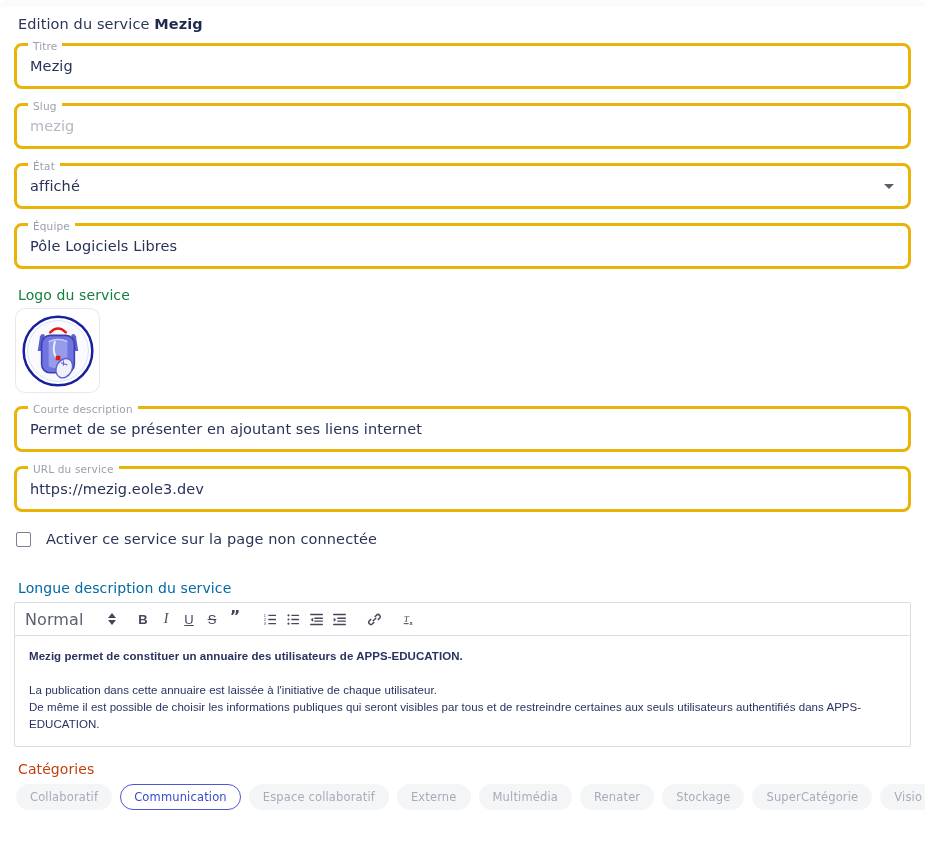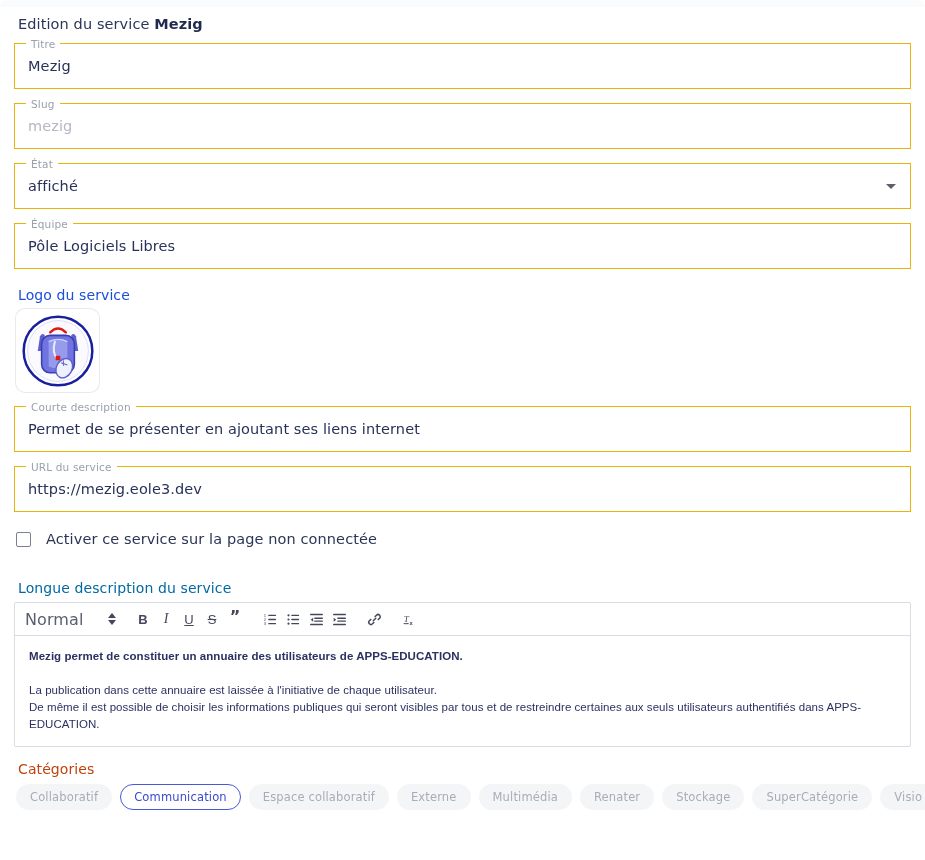--- a/index.html
+++ b/index.html
@@ -44,22 +44,22 @@
   .page-title .strong {
     font-weight: bold;
     color: #1f2a4e;
   }
 
   
   .field {
     position: relative;
     margin: 0 0 14px 0;
     height: 46px;
-    border: 1px solid #eab308;
-    border-radius: 0;
+    border: 3px solid #eab308;
+    border-radius: 8px;
     box-sizing: border-box;
     background: #fff;
   }
   .field .legend {
     position: absolute;
     top: -7px;
     left: 11px;
     padding: 0 5px;
     background: #fff;
     font-size: 10.5px;
@@ -89,21 +89,21 @@
     margin-top: -2px;
     width: 0; height: 0;
     border-left: 5px solid transparent;
     border-right: 5px solid transparent;
     border-top: 5px solid #5a5f6b;
   }
 
   
   .section-label {
     font-size: 14px;
-    color: #1d4ed8;
+    color: #15803d;
     padding: 4px 0 6px 4px;
     letter-spacing: 0.1px;
   }
   .logo-box {
     width: 83px;
     height: 83px;
     margin: 0 0 14px 2px;
     background: #ffffff;
     border-radius: 9px;
     box-shadow: 0 0 0 1px #e7e9ef;

